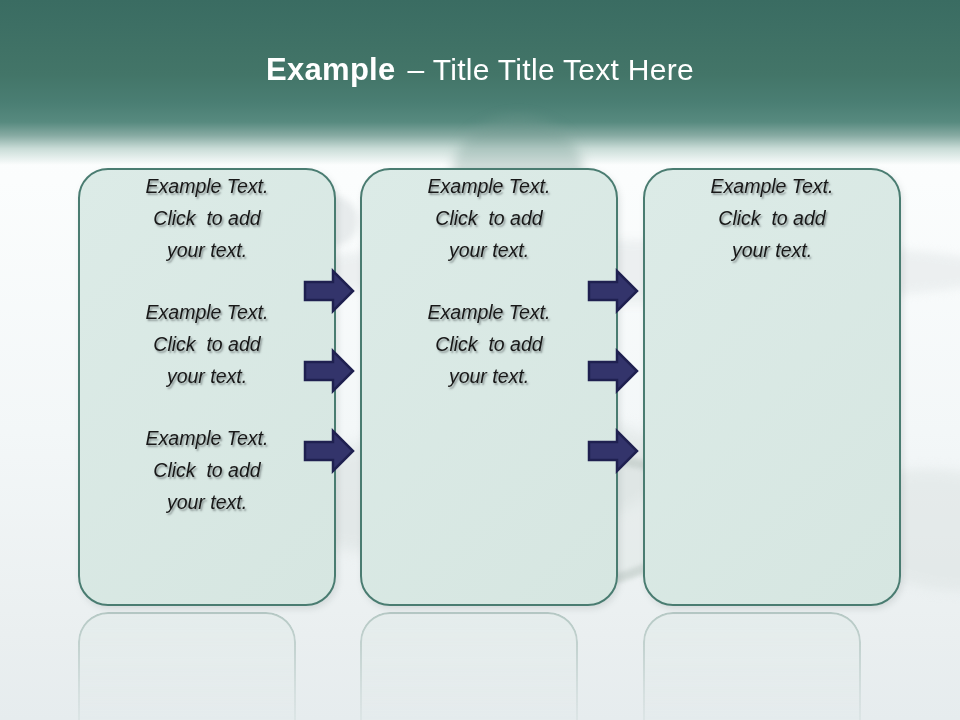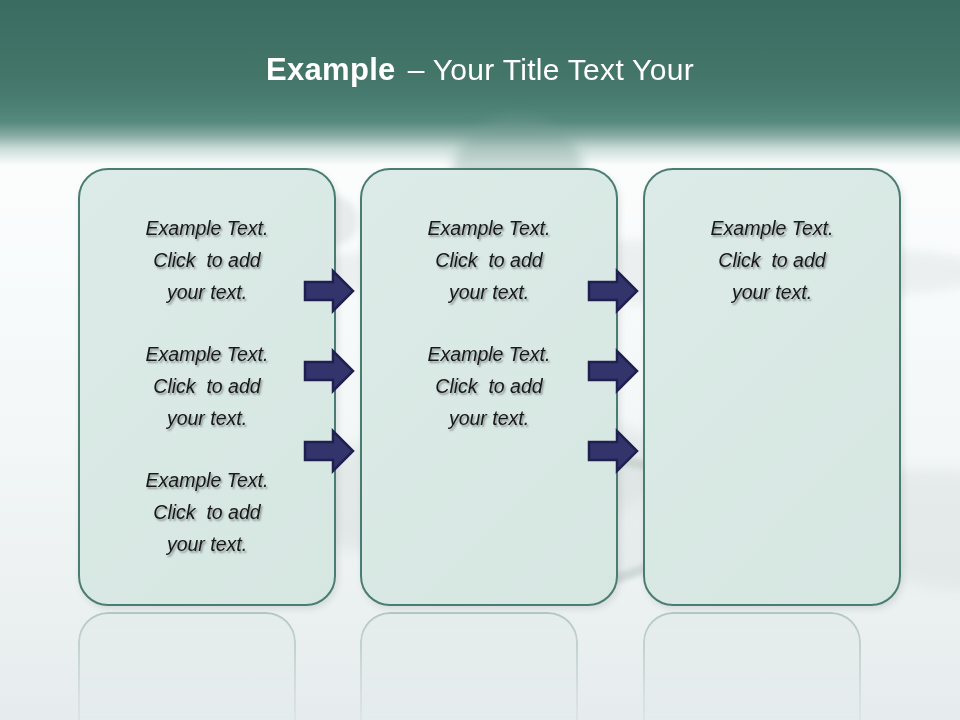--- a/index.html
+++ b/index.html
@@ -63,21 +63,20 @@
   }
 
   
   .box{
     position:absolute;top:168px;width:258px;height:438px;
     background:linear-gradient(135deg,#dcebe7 0%,#d6e6e1 100%);
     border:2.5px solid #4a7c71;border-radius:30px;
     box-sizing:border-box;
     box-shadow:2px 3px 6px rgba(110,120,120,0.18);
     z-index:4;
-    padding-top:42px;
   }
   .box1{left:78px;}
   .box2{left:360px;}
   .box3{left:643px;}
   .box p{
     margin:0 8px 30px 8px;
     text-align:center;
     font-style:italic;
     font-size:19.5px;line-height:32px;
     color:#181818;
@@ -104,21 +103,21 @@
   .ag1{left:303px;} .ag2{left:587px;}
   .ay1{top:268px;} .ay2{top:348px;} .ay3{top:428px;}
 </style>
 </head>
 <body>
 
 <div class="slide">
 
   <div class="header"></div>
   <div class="title">
-    <span class="emph">Example</span><span class="rest">– Your Title Text Your</span>
+    <span class="emph">Example</span><span class="rest">– Title Title Text Here</span>
   </div>
 
   <div class="bg-shape bg-head"></div>
   <div class="bg-shape bg-hand"></div>
   <div class="bg-shape bg-arms"></div>
   <div class="bg-shape bg-shoe-left"></div>
   <div class="bg-shape bg-coin-ring"></div>
   <div class="bg-shape bg-shoe-right"></div>
 
   <div class="box box1">

